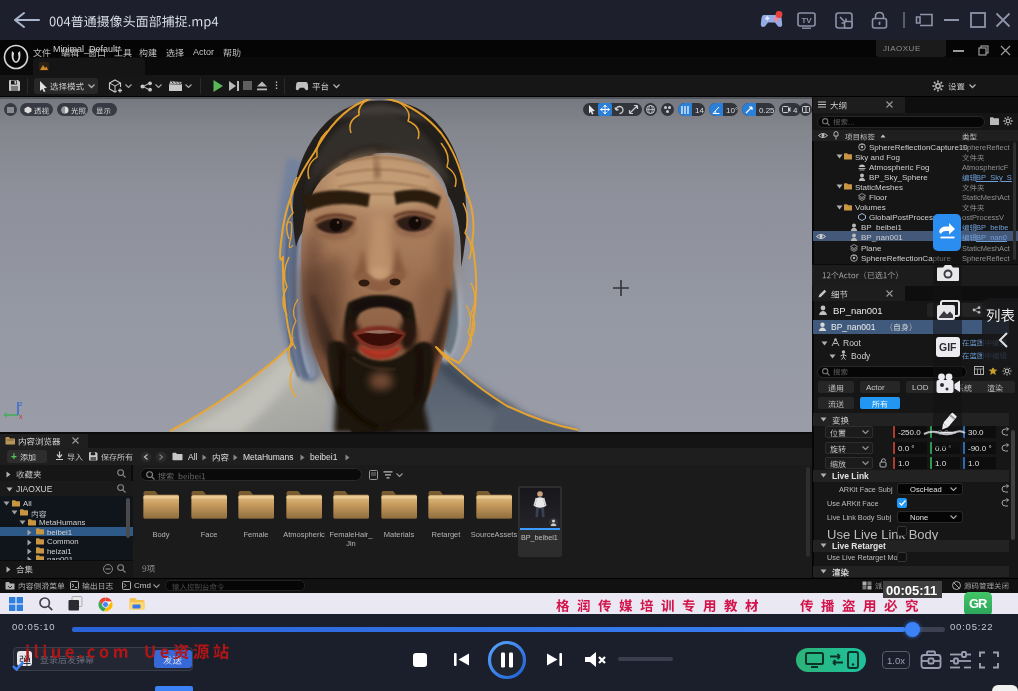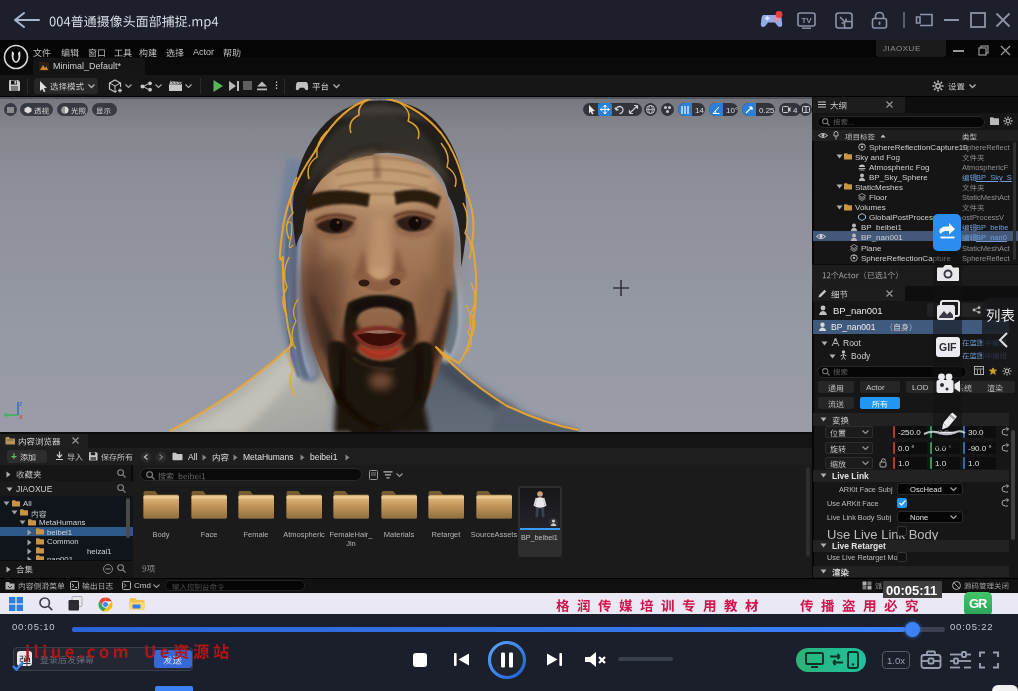--- a/index.html
+++ b/index.html
@@ -82,21 +82,21 @@
   </svg>
 <svg class="ic" style="left:1000px;top:45px" width="11" height="11">
     <path d="M1 1 L10 10 M10 1 L1 10" stroke="#9a9a9a" stroke-width="1.3"></path>
   </svg>
 <div style="position:absolute;left:0;top:57px;width:1018px;height:18px;background:#0a0a0a"></div>
 <div style="position:absolute;left:33px;top:58px;width:112px;height:17px;background:#151515;border-radius:4px 4px 0 0"></div>
 <svg class="ic" style="left:39px;top:62px" width="10" height="9">
     <rect x="0" y="0" width="10" height="9" rx="1" fill="#2a2014"></rect>
     <path d="M1 8 L4 3 L6 6 L7.5 4.5 L9 8 Z" fill="#d08828"></path>
   </svg>
-<div class="ab" style="left:53px;top:61px;font-size:9px;color:#cfcfcf">Minimal_Default*</div>
+<div class="ab" style="left:53px;top:44px;font-size:9px;color:#cfcfcf">Minimal_Default*</div>
 <div style="position:absolute;left:0;top:75px;width:1018px;height:22px;background:#161616;border-bottom:1px solid #000"></div>
 <svg class="ic" style="left:8px;top:79px" width="13" height="13">
     <path d="M1 2 Q1 1 2 1 H10 L12 3 V11 Q12 12 11 12 H2 Q1 12 1 11 Z" fill="#c8c8c8"></path>
     <rect x="3" y="1.5" width="6" height="4" fill="#161616"></rect>
     <rect x="6.5" y="2" width="1.8" height="2.8" fill="#c8c8c8"></rect>
     <rect x="3" y="7" width="7" height="5" fill="#7a7a7a"></rect>
   </svg>
 <div class="ab" style="left:27px;top:78px;width:1px;height:16px;background:#2a2a2a"></div>
 <div style="position:absolute;left:34px;top:78px;width:64px;height:16px;background:#272727;border-radius:3px"></div>
 <svg class="ic" style="left:39px;top:81px" width="9" height="11">
@@ -897,21 +897,21 @@
 <svg class="ic" style="left:36px;top:537.5px" width="8" height="6.5">
     <path d="M0 1 Q0 0.3 0.7 0.3 H3 L4 1.3 H7.5 Q8 1.3 8 2 V6 Q8 6.5 7.3 6.5 H0.7 Q0 6.5 0 6 Z" fill="#c89543"></path>
   </svg>
 <div style="position:absolute;left:47px;top:537px;font-size:7.8px;color:#d0d0d0;font-weight:normal;white-space:nowrap;text-align:center;">Common</div>
 <svg class="ic" style="left:27px;top:538.5px" width="5" height="7">
     <path d="M0.5 0.5 L4.5 3.5 L0.5 6.5 Z" fill="#a0a0a0"></path>
   </svg>
 <svg class="ic" style="left:36px;top:547.0px" width="8" height="6.5">
     <path d="M0 1 Q0 0.3 0.7 0.3 H3 L4 1.3 H7.5 Q8 1.3 8 2 V6 Q8 6.5 7.3 6.5 H0.7 Q0 6.5 0 6 Z" fill="#c89543"></path>
   </svg>
-<div style="position:absolute;left:47px;top:546.5px;font-size:7.8px;color:#d0d0d0;font-weight:normal;white-space:nowrap;margin-left:40px;">heizai1</div>
+<div style="position:absolute;left:47px;top:546.5px;font-size:7.8px;color:#d0d0d0;font-weight:normal;white-space:nowrap;">heizai1</div>
 <svg class="ic" style="left:27px;top:548px" width="5" height="7">
     <path d="M0.5 0.5 L4.5 3.5 L0.5 6.5 Z" fill="#a0a0a0"></path>
   </svg>
 <svg class="ic" style="left:36px;top:555.0px" width="8" height="6.5">
     <path d="M0 1 Q0 0.3 0.7 0.3 H3 L4 1.3 H7.5 Q8 1.3 8 2 V6 Q8 6.5 7.3 6.5 H0.7 Q0 6.5 0 6 Z" fill="#c89543"></path>
   </svg>
 <div style="position:absolute;left:47px;top:554.5px;font-size:7.8px;color:#d0d0d0;font-weight:normal;white-space:nowrap;">nan001</div>
 <svg class="ic" style="left:27px;top:556px" width="5" height="7">
     <path d="M0.5 0.5 L4.5 3.5 L0.5 6.5 Z" fill="#a0a0a0"></path>
   </svg>

